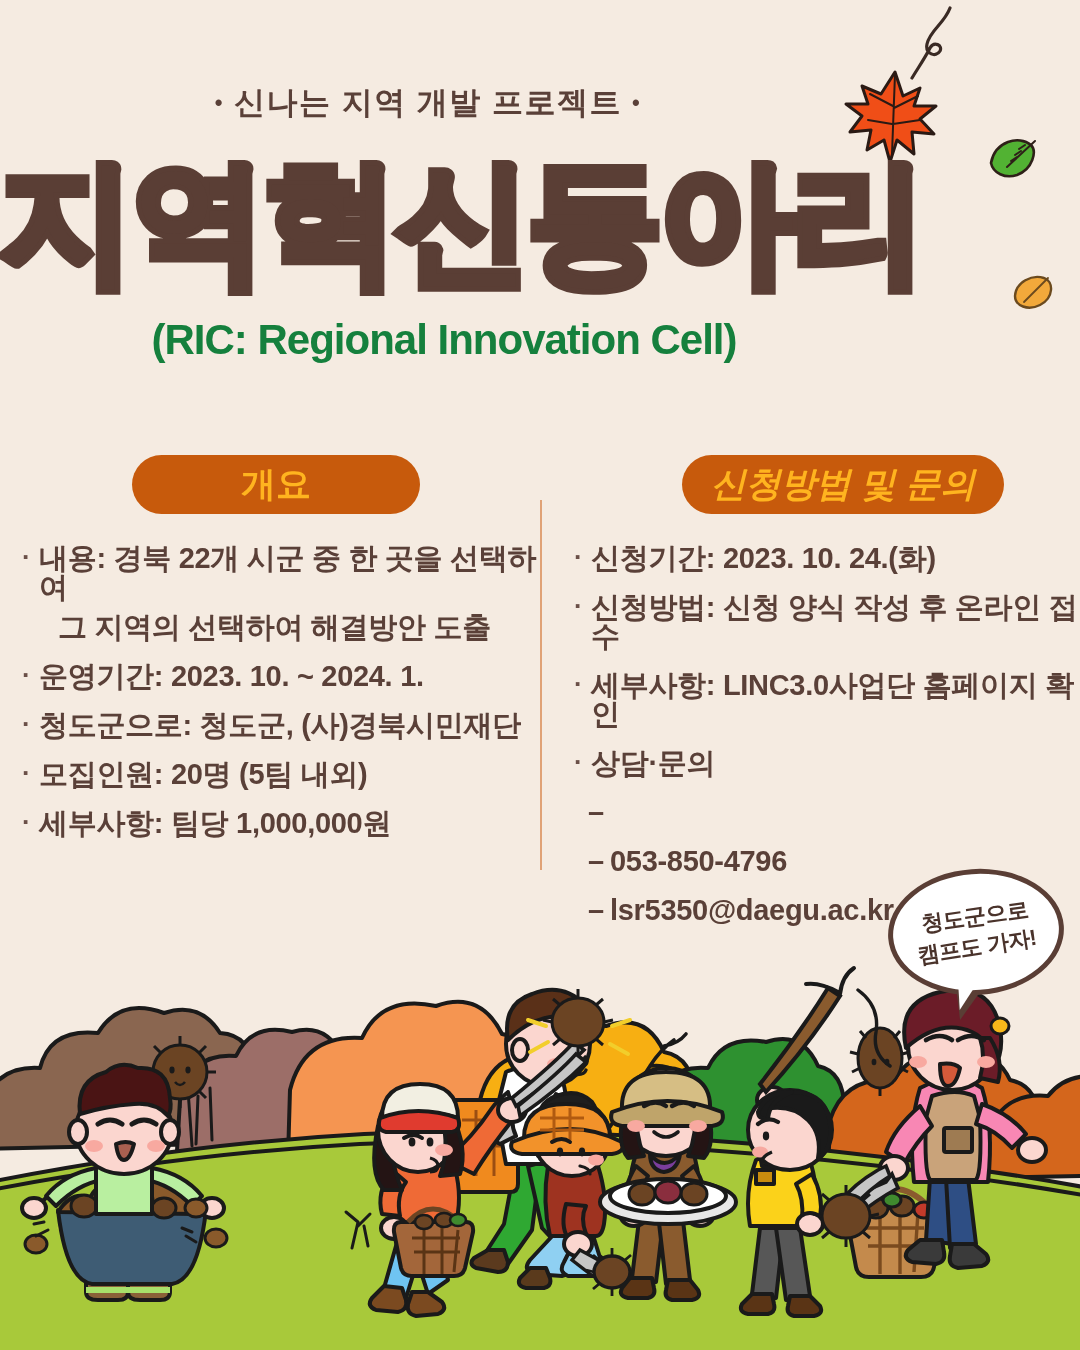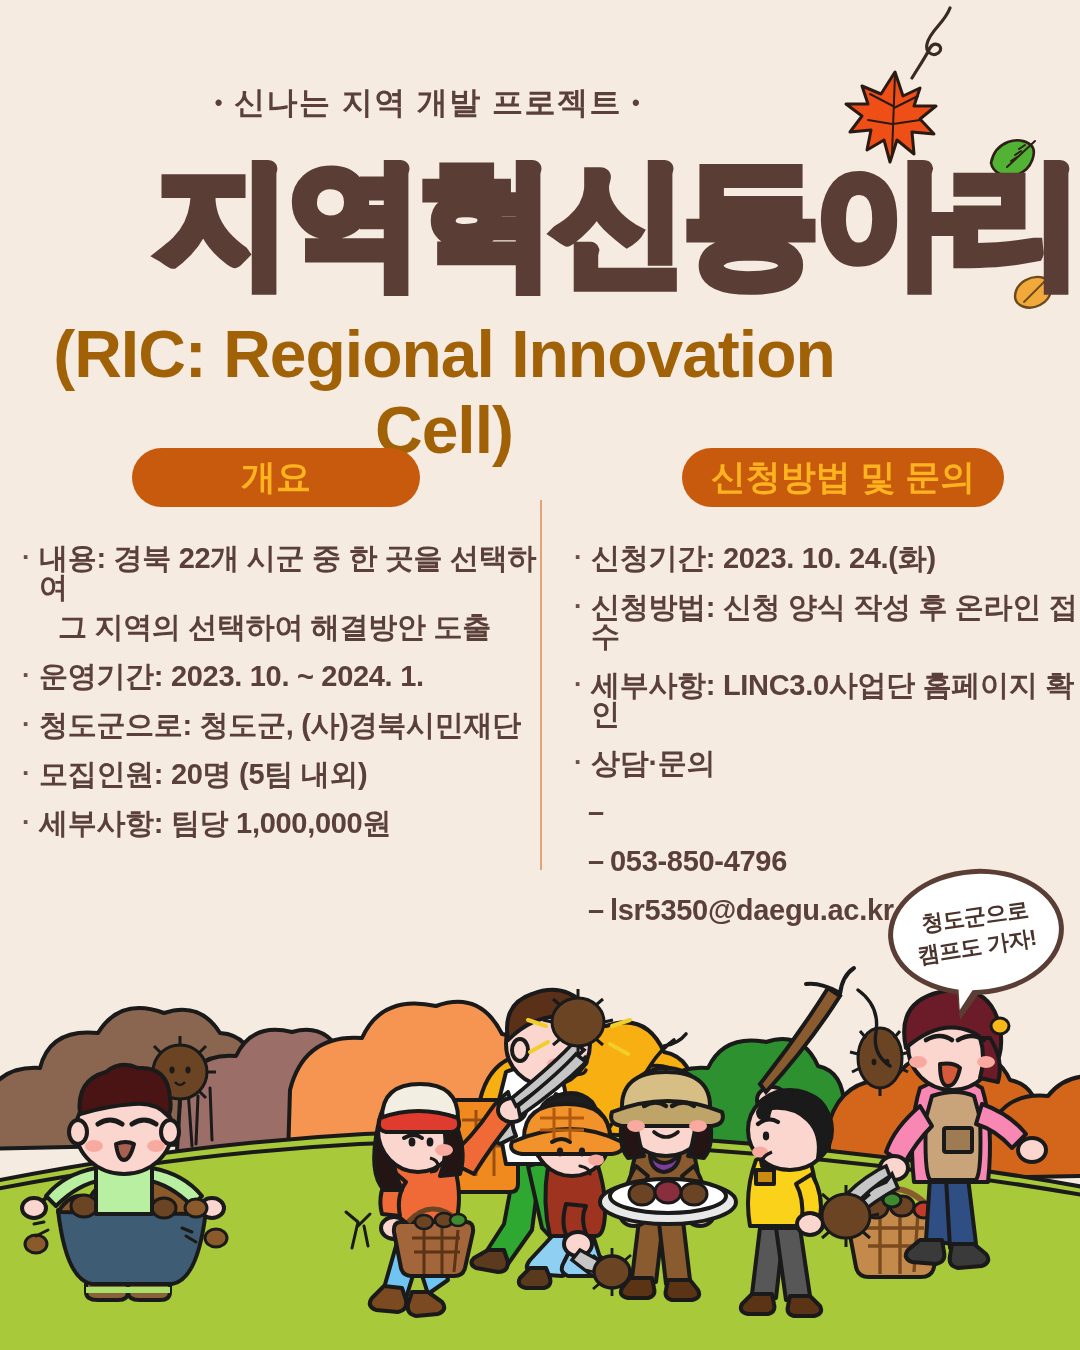--- a/index.html
+++ b/index.html
@@ -31,56 +31,56 @@
     text-align:center;
     font-size:31px; font-weight:bold;
     letter-spacing:1.5px;
     color:#5A4038;
   }
   #tagline .dot-l, #tagline .dot-r { font-size:22px; vertical-align:3px; }
 
   
   #title-main {
     position:absolute; top:150px; left:0; width:1080px;
-    text-align:right;
+    text-align:left;
     font-size:134px;
     font-weight:bold;
     letter-spacing:-2px;
     color:#5A3E35;
     -webkit-text-stroke:11px #5A3E35;
     paint-order:stroke fill;
     line-height:1.08;
   }
   #title-sub {
     position:absolute; top:316px; left:0; width:888px;
     text-align:center;
-    font-size:66px;
+    font-size:42px;
     font-weight:bold;
-    color:#a16207;
+    color:#15803d;
     letter-spacing:-1px;
   }
 
   
   #columns {
     position:absolute; top:448px; left:0; width:1080px; height:470px;
     display:flex;
   }
   .col { position:relative; }
   .col-left  { width:540px; padding-left:22px; }
   .col-right { width:540px; padding-left:34px; }
 
   #divider {
     position:absolute; top:500px; left:540px;
     width:2px; height:370px;
     background:#E0A276;
   }
 
-  .badge-row { height:72px; display:flex; align-items:flex-start; }
+  .badge-row { height:72px; display:flex; align-items:center; }
   .col-left  .badge-row { justify-content:flex-start; padding-left:110px; }
-  .col-right .badge-row { justify-content:flex-start; padding-left:108px; }
+  .col-right .badge-row { justify-content:flex-start; padding-left:108px;font-style:italic; }
 
   .badge {
     display:inline-block;
     background:#C75A0C;
     color:#FFB41F;
     font-size:35px; font-weight:bold;
     border-radius:40px;
     padding:11px 0 13px;
     text-align:center;
     letter-spacing:0px;

